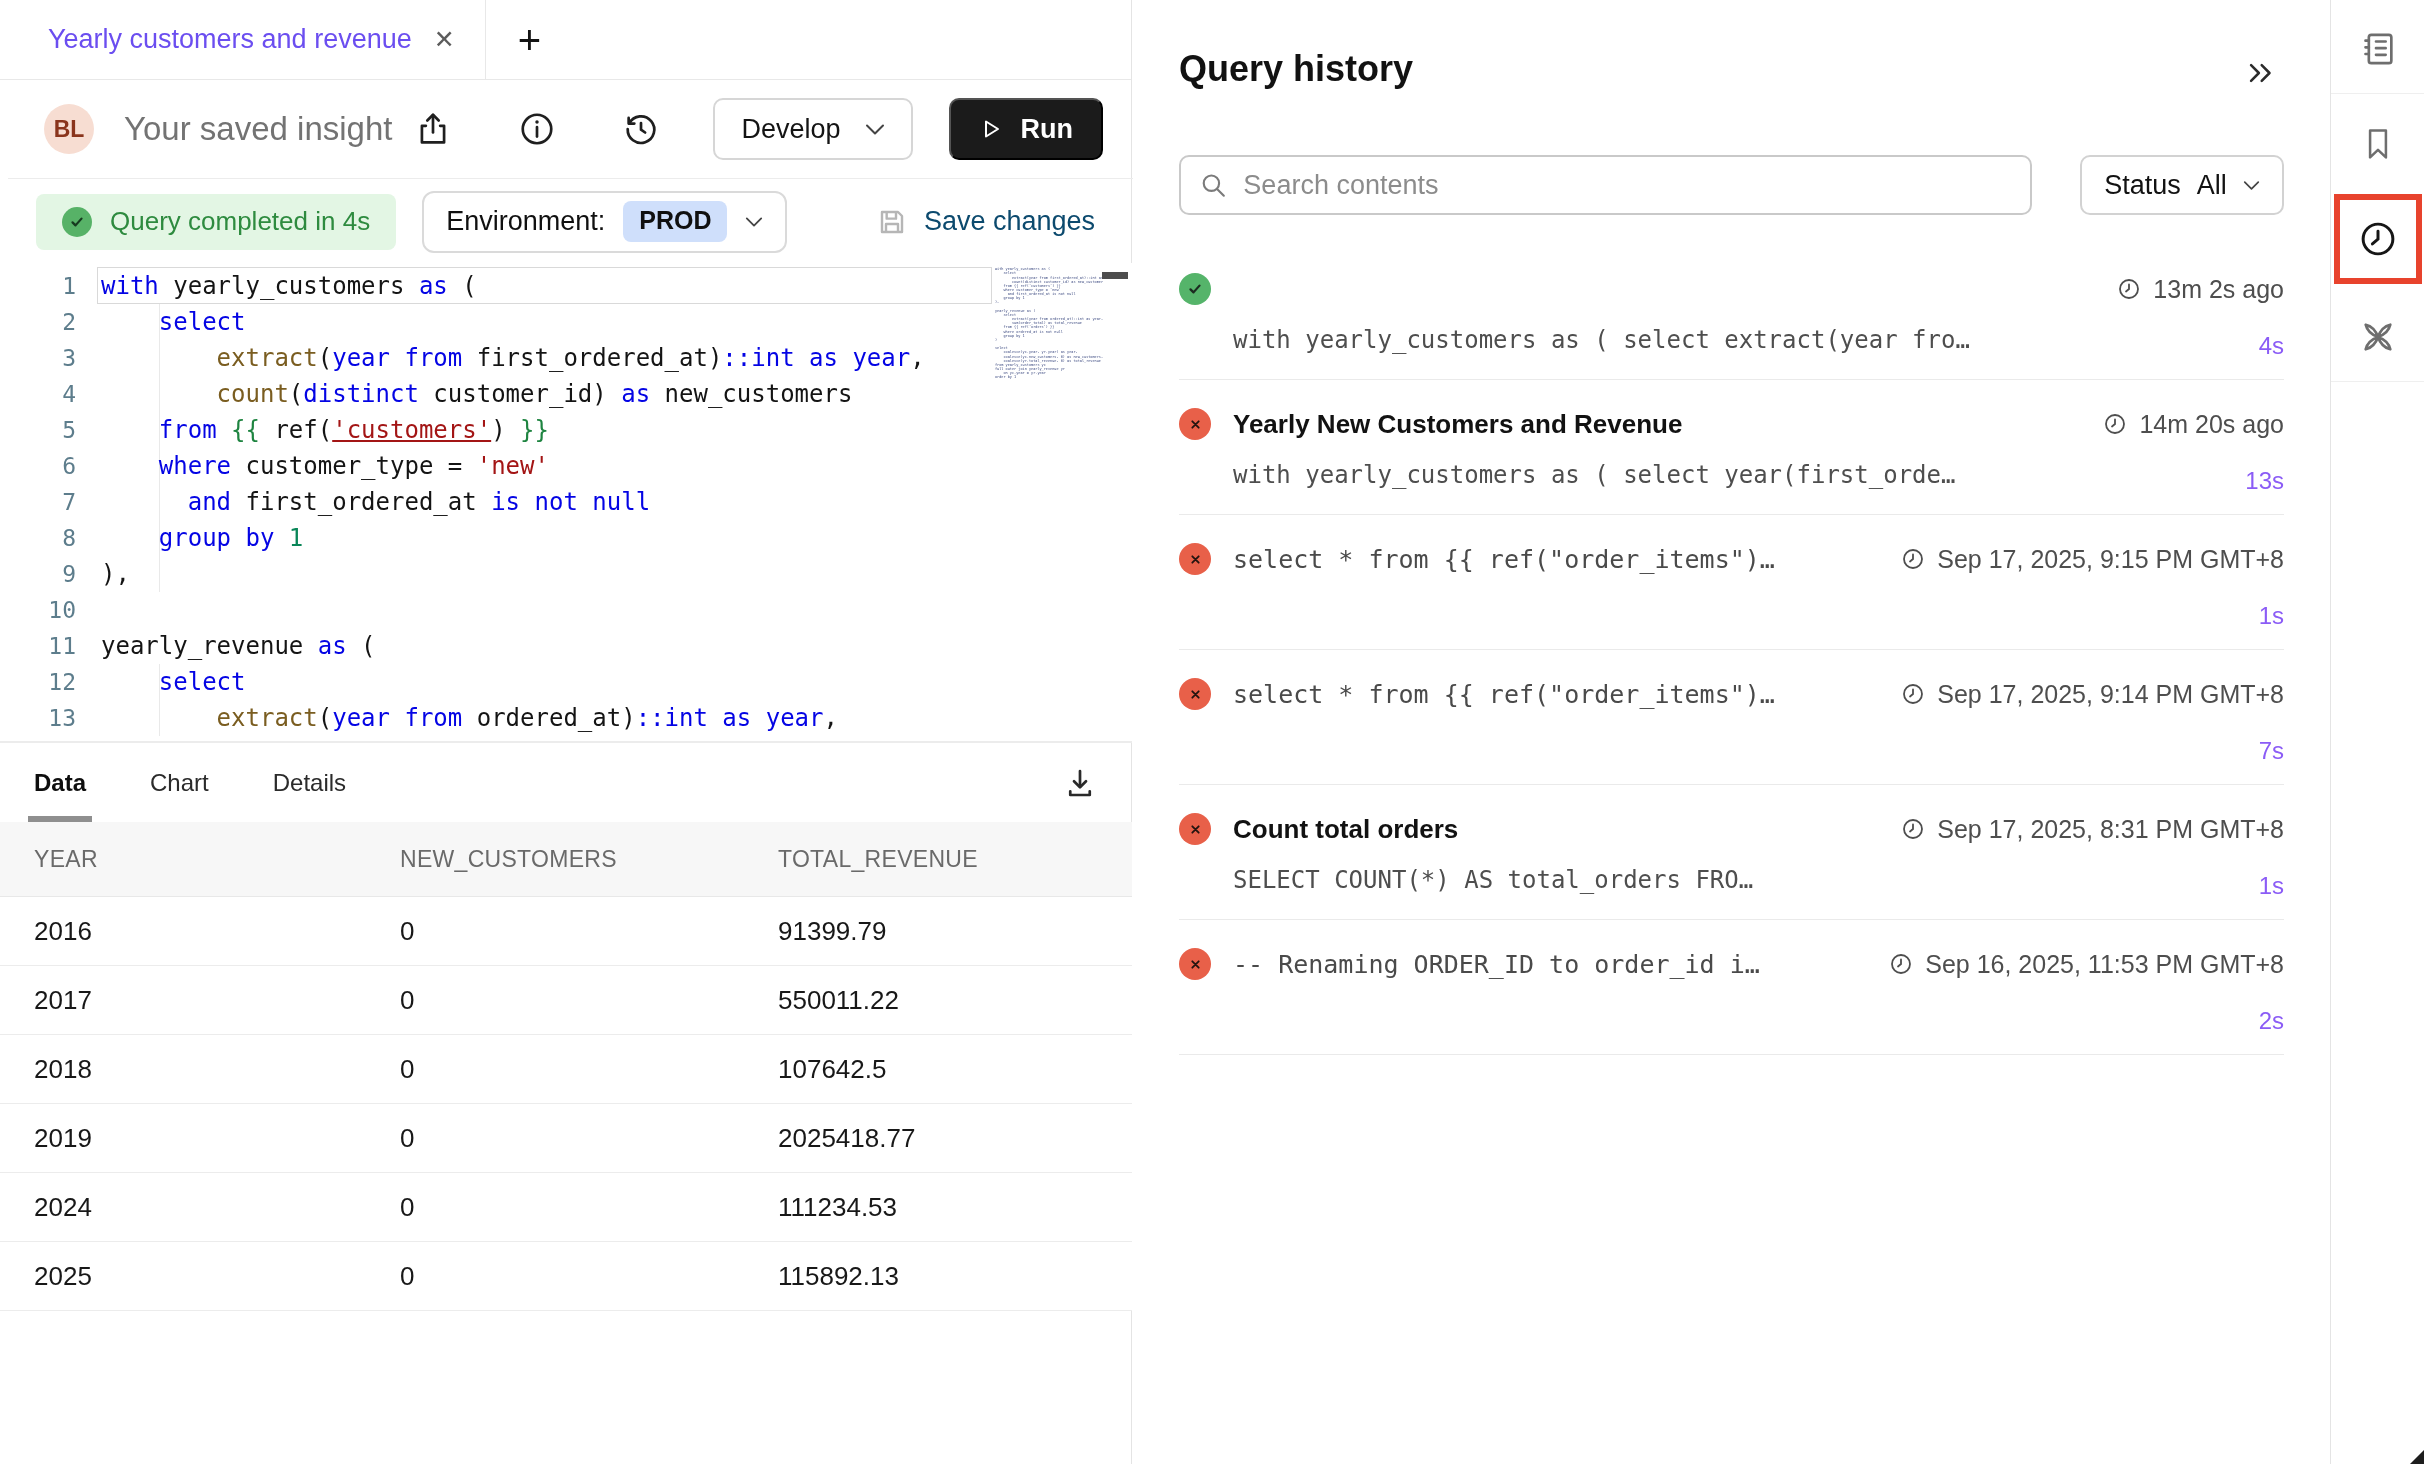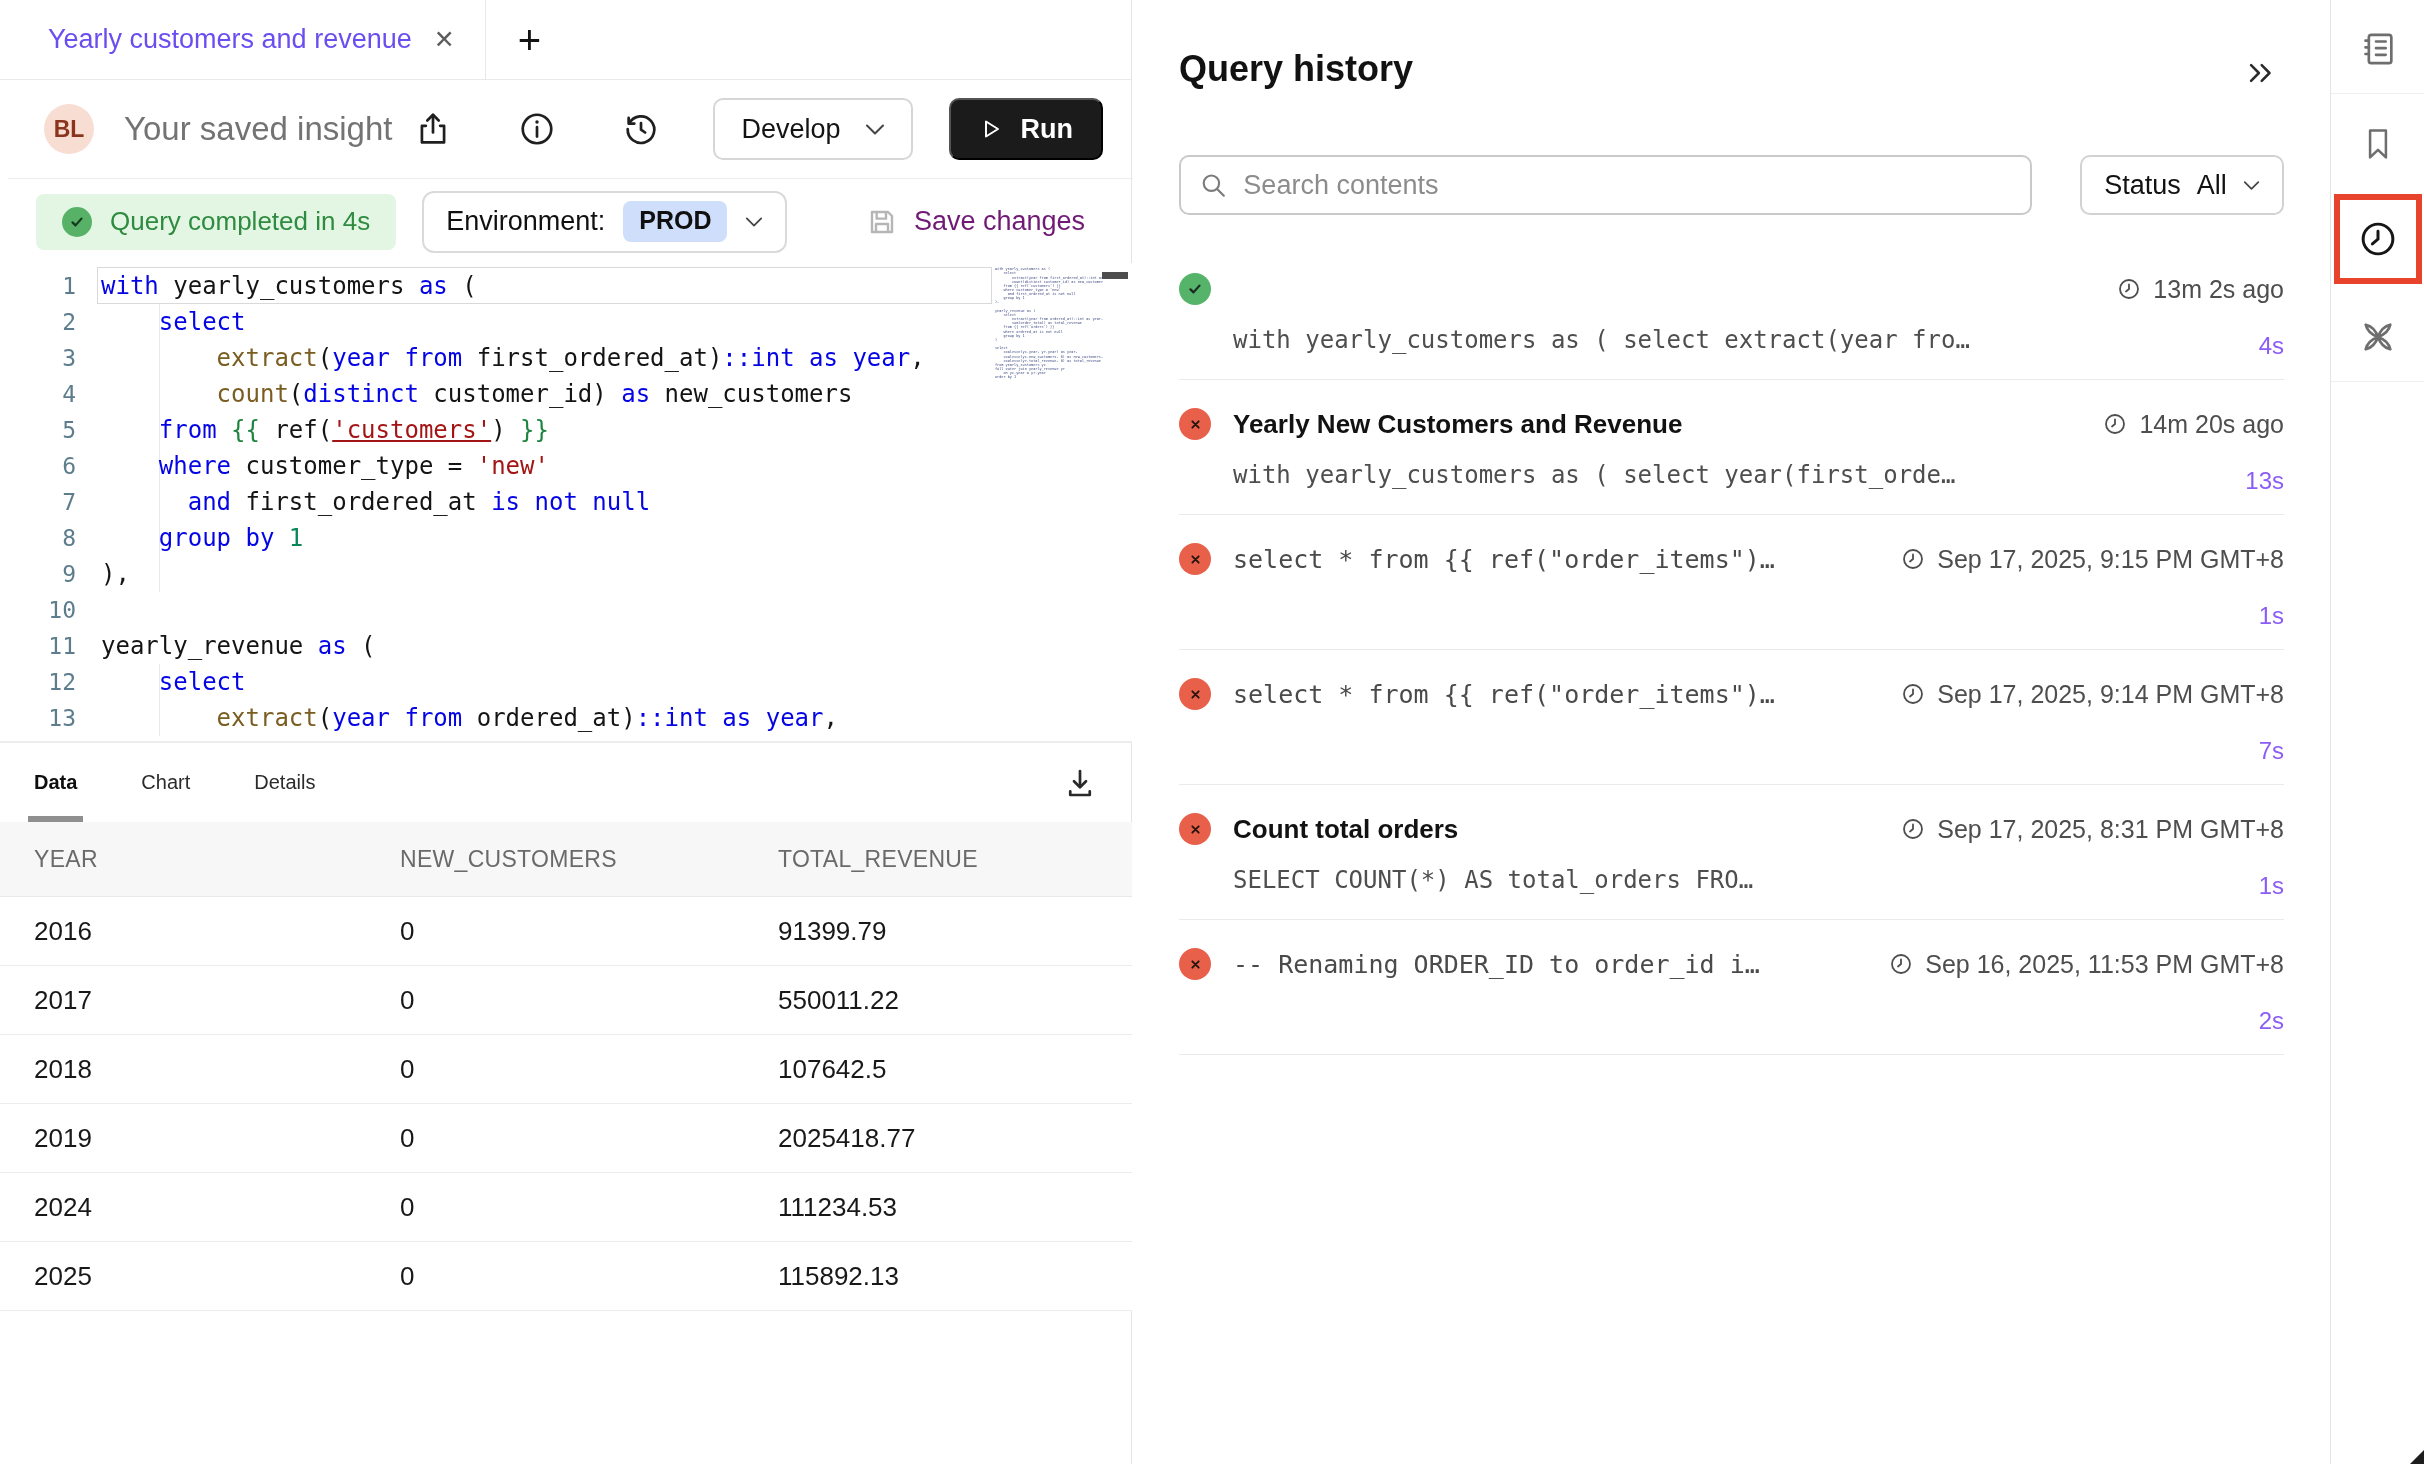--- a/index.html
+++ b/index.html
@@ -41,21 +41,21 @@
                  display:flex; align-items:center; gap:18px; padding:0 26px;
                  font-size:26px; font-weight:500; }
   .check-circle { width:30px; height:30px; border-radius:50%; background:#57b267;
                   display:flex; align-items:center; justify-content:center; flex:none; }
   .env-btn { margin-left:26px; height:62px; border:2px solid #dadada; border-radius:12px;
              display:flex; align-items:center; gap:18px; padding:0 22px;
              font-size:27px; color:#101010; background:#fff; cursor:pointer; }
   .env-chip { background:#cfdffb; border-radius:8px; padding:5px 16px 7px;
               font-weight:600; font-size:25px; }
   .save { margin-left:auto; display:flex; align-items:center; gap:16px;
-          color:#701a75; font-size:27px; margin-right:10px; cursor:pointer; }
+          color:#0c4a6e; font-size:27px; cursor:pointer; }
 
   
   .editor { position:absolute; left:0; top:263px; width:1132px; height:479px;
             font-family:"DejaVu Sans Mono", monospace; font-size:24px; overflow:hidden;
             border-bottom:1px solid #ececec; background:#fff; }
   .cur-line { position:absolute; left:97px; top:4px; right:140px; height:37px;
               border:1px solid #d9d9d9; }
   .gutter { position:absolute; left:0; top:5px; width:76px; text-align:right; }
   .gutter .ln { height:36px; line-height:36px; font-size:23px; color:#5d7d8c; }
   .code { position:absolute; left:101px; top:5px; right:138px; overflow:hidden; }
@@ -68,21 +68,21 @@
   .minimap { position:absolute; left:995px; top:4px; width:108px; height:470px; overflow:hidden; cursor:pointer; }
   .minimap pre { font-family:"DejaVu Sans Mono", monospace; font-size:11px; line-height:13px;
                  color:#3c4a80; transform:scale(0.32); transform-origin:0 0; width:320%; white-space:pre; }
   .scroll-thumb { position:absolute; right:4px; top:9px; width:26px; height:7px; background:#4d4d4d; cursor:pointer; }
 
   
   .rtabs { position:absolute; left:0; top:742px; width:1132px; height:80px;
            border-top:1px solid #ececec; display:flex; align-items:center;
            padding:0 34px; gap:64px; }
   .rtab { position:relative; height:100%; display:flex; align-items:center;
-          font-size:20px; color:#2b2b2b; cursor:pointer; }
+          font-size:24px; color:#2b2b2b; cursor:pointer; }
   .rtab.active { font-weight:700; color:#0e0e0e; }
   .rtab.active::after { content:""; position:absolute; left:-6px; right:-6px; bottom:0;
                         height:6px; background:#8f8f8f; }
   .download { margin-left:auto; cursor:pointer; }
 
   .tbl-header { position:absolute; left:0; top:822px; width:1132px; height:75px;
                 background:#f7f7f7; border-bottom:1px solid #e8e8e8;
                 display:flex; align-items:center; font-size:23px; color:#6a6a6a;
                 letter-spacing:0.3px; }
   .tc1 { width:400px; padding-left:34px; } .tc2 { width:378px; } .tc3 { flex:1; }

